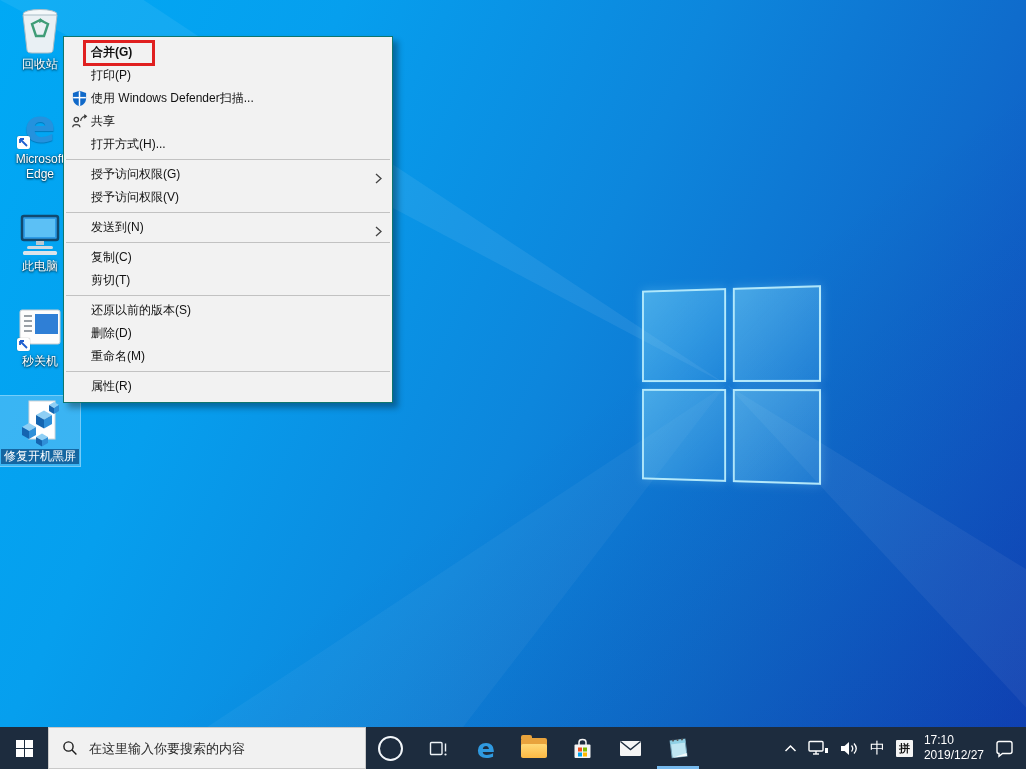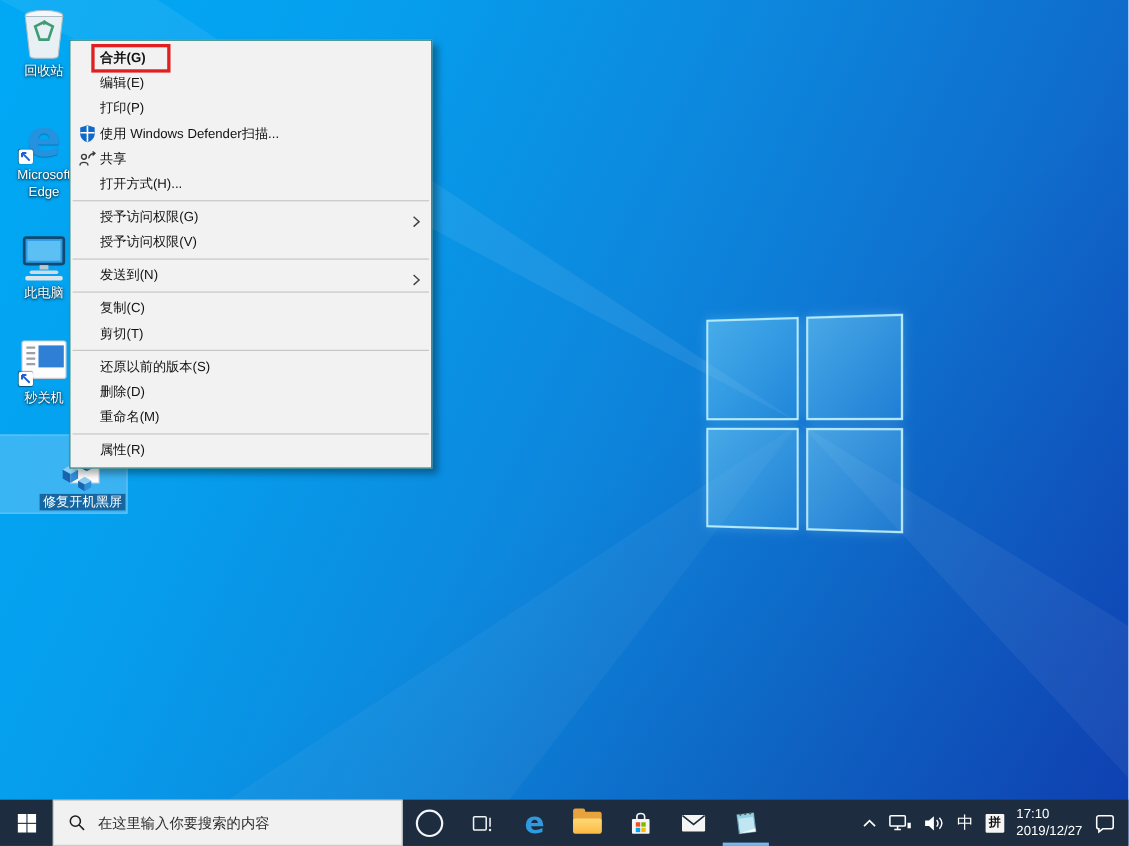--- a/index.html
+++ b/index.html
@@ -162,21 +162,21 @@
     </svg>
     <span class="shortcut-badge">
       <svg width="9" height="9" viewBox="0 0 9 9">
           <path d="M1,1 h4 M1,1 v4 M1,1 L8,8" stroke="#1f5fd0" stroke-width="1.8" fill="none"></path>
         </svg>
     </span>
   </div>
   <div class="icon-label">秒关机</div>
 </div>
 
-<div class="icon-cell selected" style="top:396px;padding-left:35px;">
+<div class="icon-cell selected" style="top:396px;">
   <div class="icon-img">
     <svg width="48" height="48" viewBox="0 0 48 48">
       <rect x="13" y="2" width="26" height="38" fill="#ffffff" stroke="#d2d6da"></rect>
       <g>
         <path d="M20,16 l8,-4.5 8,4.5 -8,4.5 Z" fill="#8ecff5"></path>
         <path d="M20,16 l8,4.5 v9 l-8,-4.5 Z" fill="#1565b0"></path>
         <path d="M36,16 l-8,4.5 v9 l8,-4.5 Z" fill="#2f8fd8"></path>
         <path d="M6,28 l7,-4 7,4 -7,4 Z" fill="#8ecff5"></path>
         <path d="M6,28 l7,4 v8 l-7,-4 Z" fill="#1565b0"></path>
         <path d="M20,28 l-7,4 v8 l7,-4 Z" fill="#2f8fd8"></path>
@@ -192,23 +192,20 @@
   <div class="icon-label">修复开机黑屏</div>
 </div>
 
 <div class="context-menu">
 
   <div class="menu-item bold">
     <span>合并(G)</span>
     <span class="annotation-box"></span>
   </div>
 
-  <div class="menu-item">
-    <span>编辑(E)</span>
-  </div>
 
   <div class="menu-item">
     <span>打印(P)</span>
   </div>
 
   <div class="menu-item">
     <span class="menu-icon">
       <svg width="17" height="17" viewBox="0 0 16 16">
         <path d="M8,0.8 L14.2,2.8 V7.8 C14.2,11.8 11.3,14.4 8,15.4 C4.7,14.4 1.8,11.8 1.8,7.8 V2.8 Z" fill="#1069c9"></path>
         <line x1="8" y1="1.2" x2="8" y2="15" stroke="#fff" stroke-width="1.4"></line>

